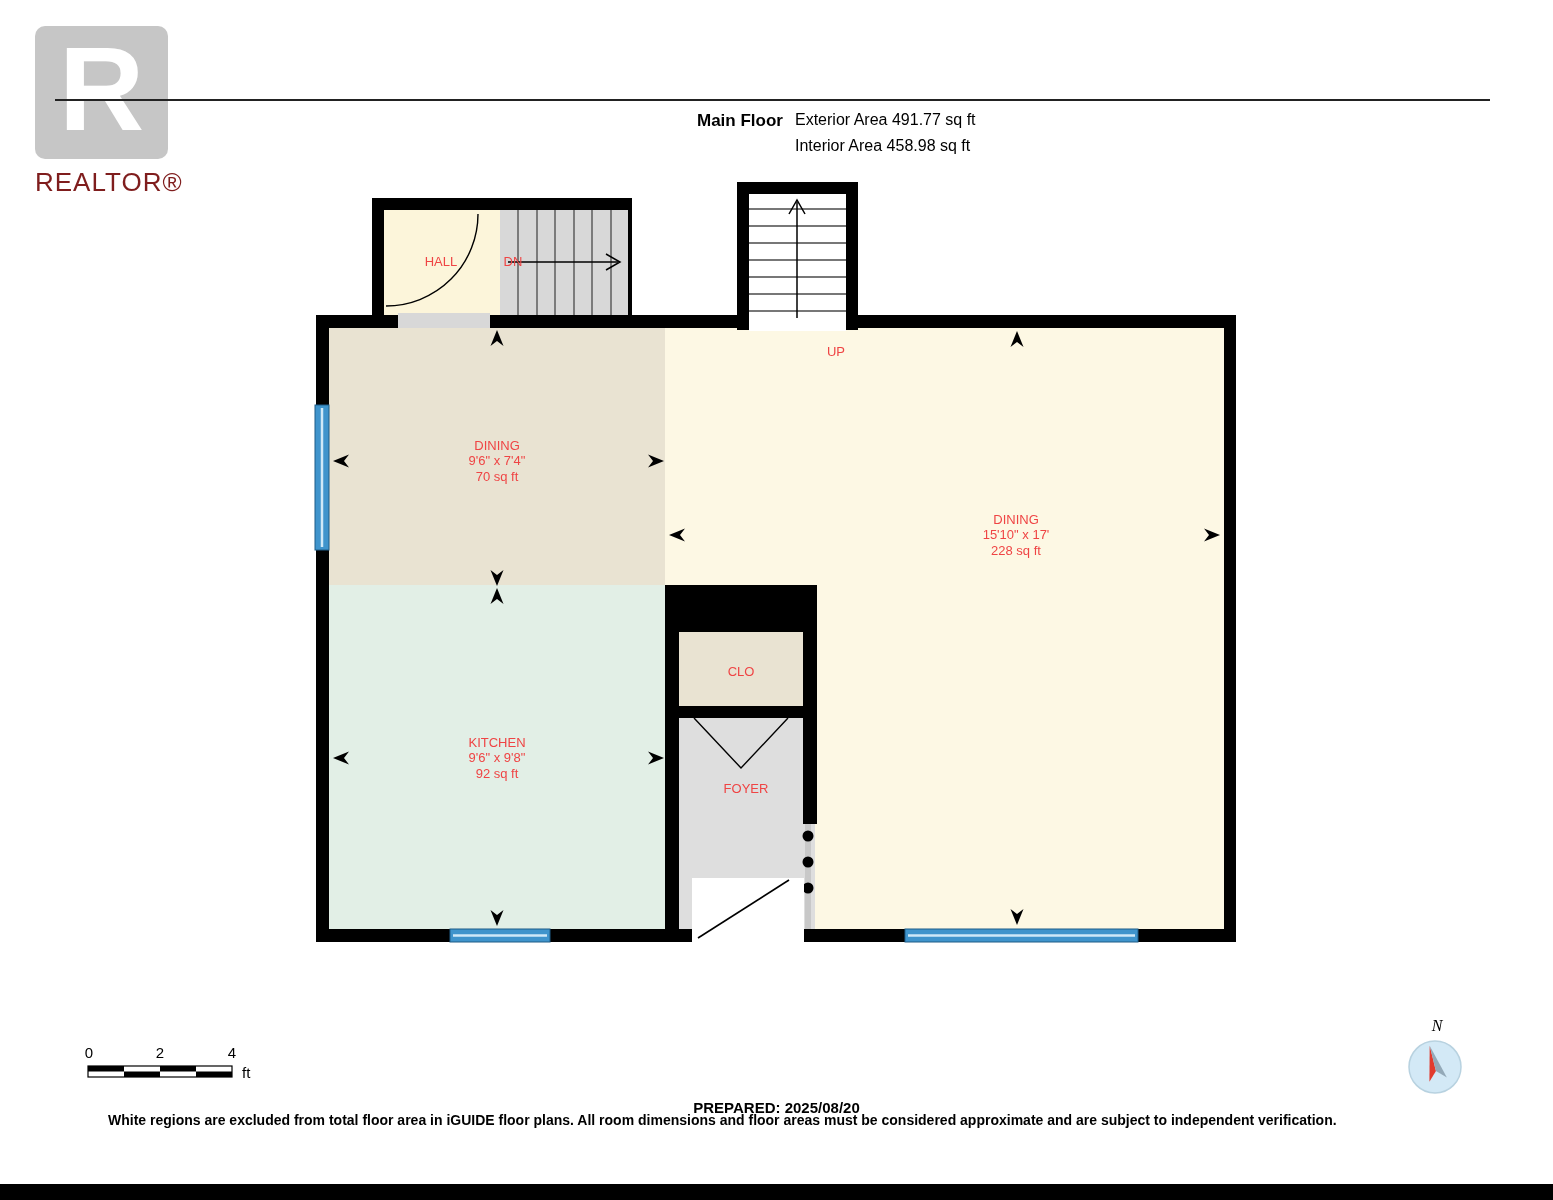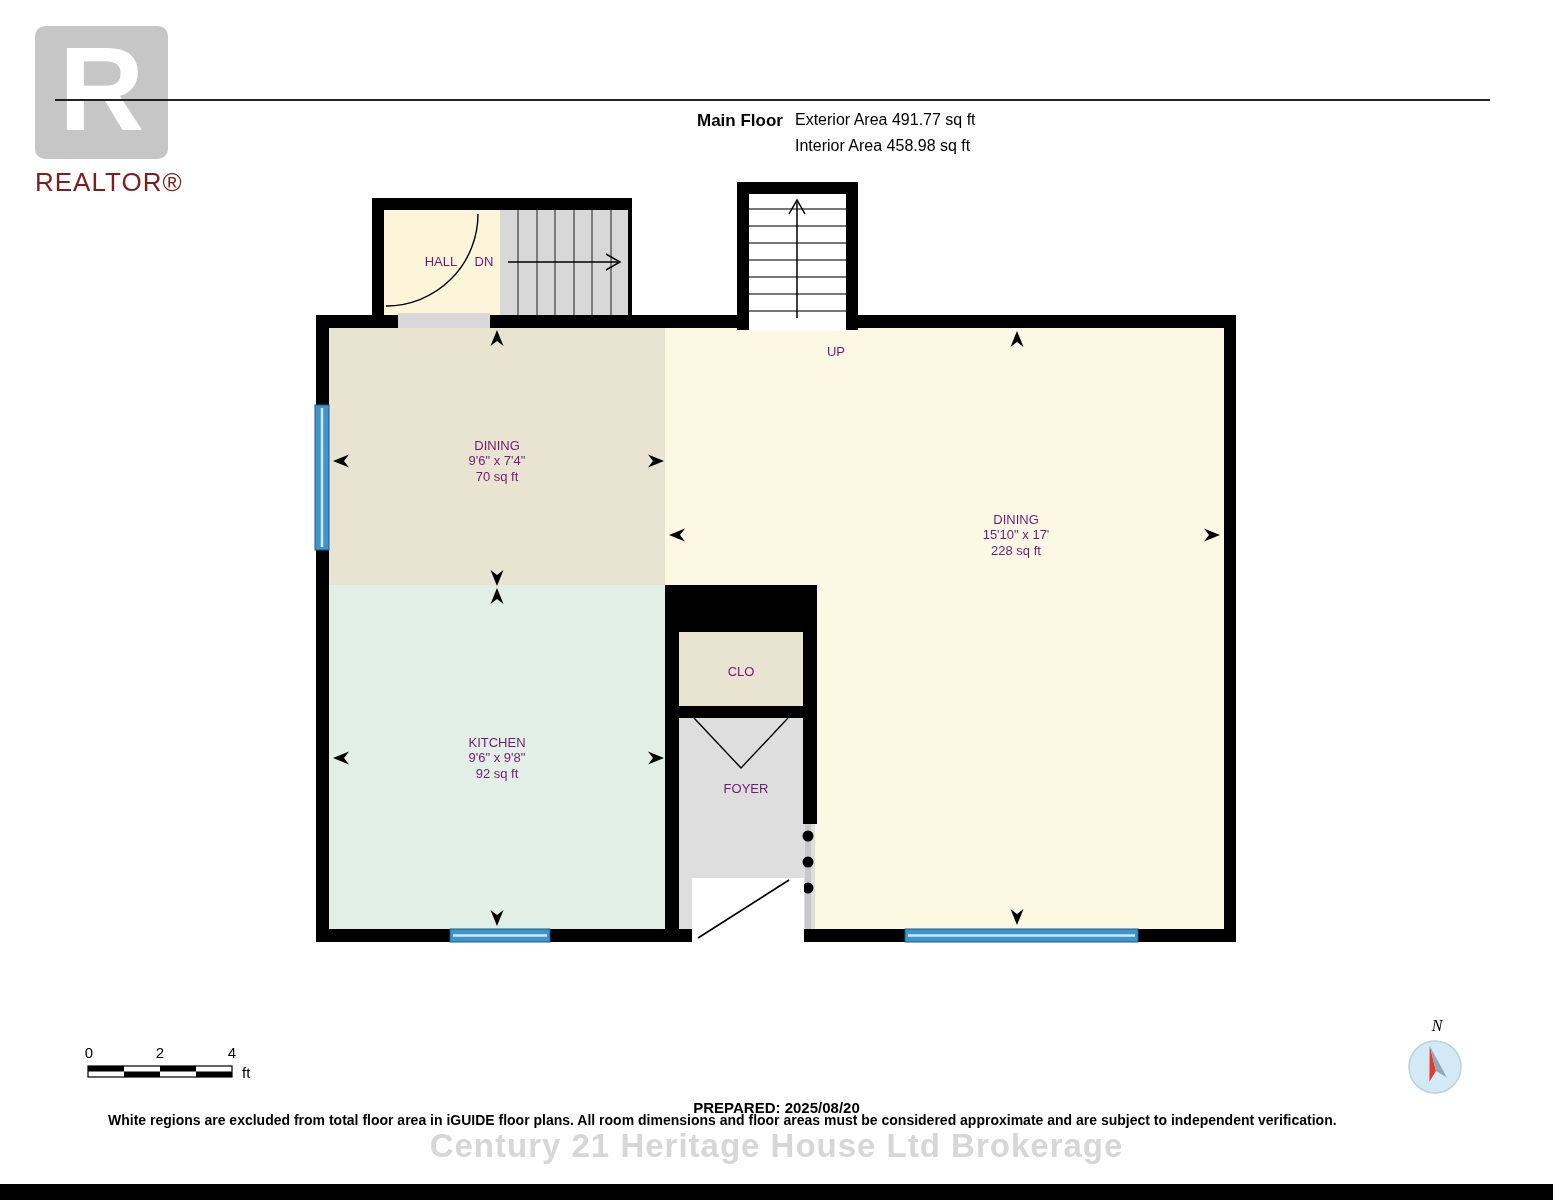--- a/index.html
+++ b/index.html
@@ -17,21 +17,21 @@
   .divider { position:absolute; left:55px; top:99px; width:1435px; height:2px; background:#222; }
   .floor-label { position:absolute; left:697px; top:111px; font-size:17px; font-weight:bold;text-align:right; }
   .ext-area { position:absolute; left:795px; top:111px; font-size:16px; }
   .int-area { position:absolute; left:795px; top:137px; font-size:16px; }
 
   
   .plan-svg { position:absolute; left:0; top:0; }
 
   
   .rlabel { position:absolute; transform:translate(-50%,-50%); text-align:center;
-            font-size:13px; line-height:1.18; color:#701a75; white-space:nowrap; }
+            font-size:13px; line-height:1.18; color:#ef4444; white-space:nowrap; }
 
   
   .prepared { position:absolute; left:50%; transform:translateX(-50%); top:1099px;
               font-size:15px; font-weight:bold; white-space:nowrap; }
   .disclaimer { position:absolute; left:65px; top:1112px; font-size:14px; font-weight:bold;
                 white-space:nowrap;margin-left:43px; }
   .watermark { position:absolute; left:50%; transform:translateX(-50%); top:1127px;
                font-size:33px; font-weight:bold; letter-spacing:1px; color:#d7d7d7;
                white-space:nowrap; }
   .bottom-bar { position:absolute; left:0; top:1184px; width:1553px; height:16px; background:#000; }
@@ -162,21 +162,21 @@
       <text x="1437" y="1031" font-size="16" text-anchor="middle" font-style="italic" style="font-family:'Liberation Serif', serif">N</text>
       <circle cx="1435" cy="1067" r="26" fill="#d3e9f6" stroke="#b8d2e0" stroke-width="1.5"></circle>
       <g transform="rotate(-14 1435 1067)">
         <polygon points="1435,1045 1426,1080 1435,1071" fill="#e23b2e"></polygon>
         <polygon points="1435,1045 1444,1080 1435,1071" fill="#93a9b8"></polygon>
       </g>
     </g>
   </svg>
 
   <div class="rlabel" style="left:441px; top:262px;">HALL</div>
-  <div class="rlabel" style="left:484px; top:262px;">DN</div>
+  <div class="rlabel" style="left:513px; top:262px;">DN</div>
   <div class="rlabel" style="left:836px; top:352px;">UP</div>
 
   <div class="rlabel" style="left:497px; top:461px;">
     <div>DINING</div>
     <div>9'6" x 7'4"</div>
     <div>70 sq ft</div>
   </div>
 
   <div class="rlabel" style="left:1016px; top:535px;">
     <div>DINING</div>
@@ -188,16 +188,15 @@
     <div>KITCHEN</div>
     <div>9'6" x 9'8"</div>
     <div>92 sq ft</div>
   </div>
 
   <div class="rlabel" style="left:741px; top:672px;">CLO</div>
   <div class="rlabel" style="left:746px; top:789px;">FOYER</div>
 
   <div class="prepared">PREPARED: 2025/08/20</div>
   <div class="disclaimer">White regions are excluded from total floor area in iGUIDE floor plans. All room dimensions and floor areas must be considered approximate and are subject to independent verification.</div>
-  <div class="watermark">Century 21 Heritage House Ltd Brokerage</div>
   <div class="bottom-bar"></div>
 
 </div>
 
 </body></html>

